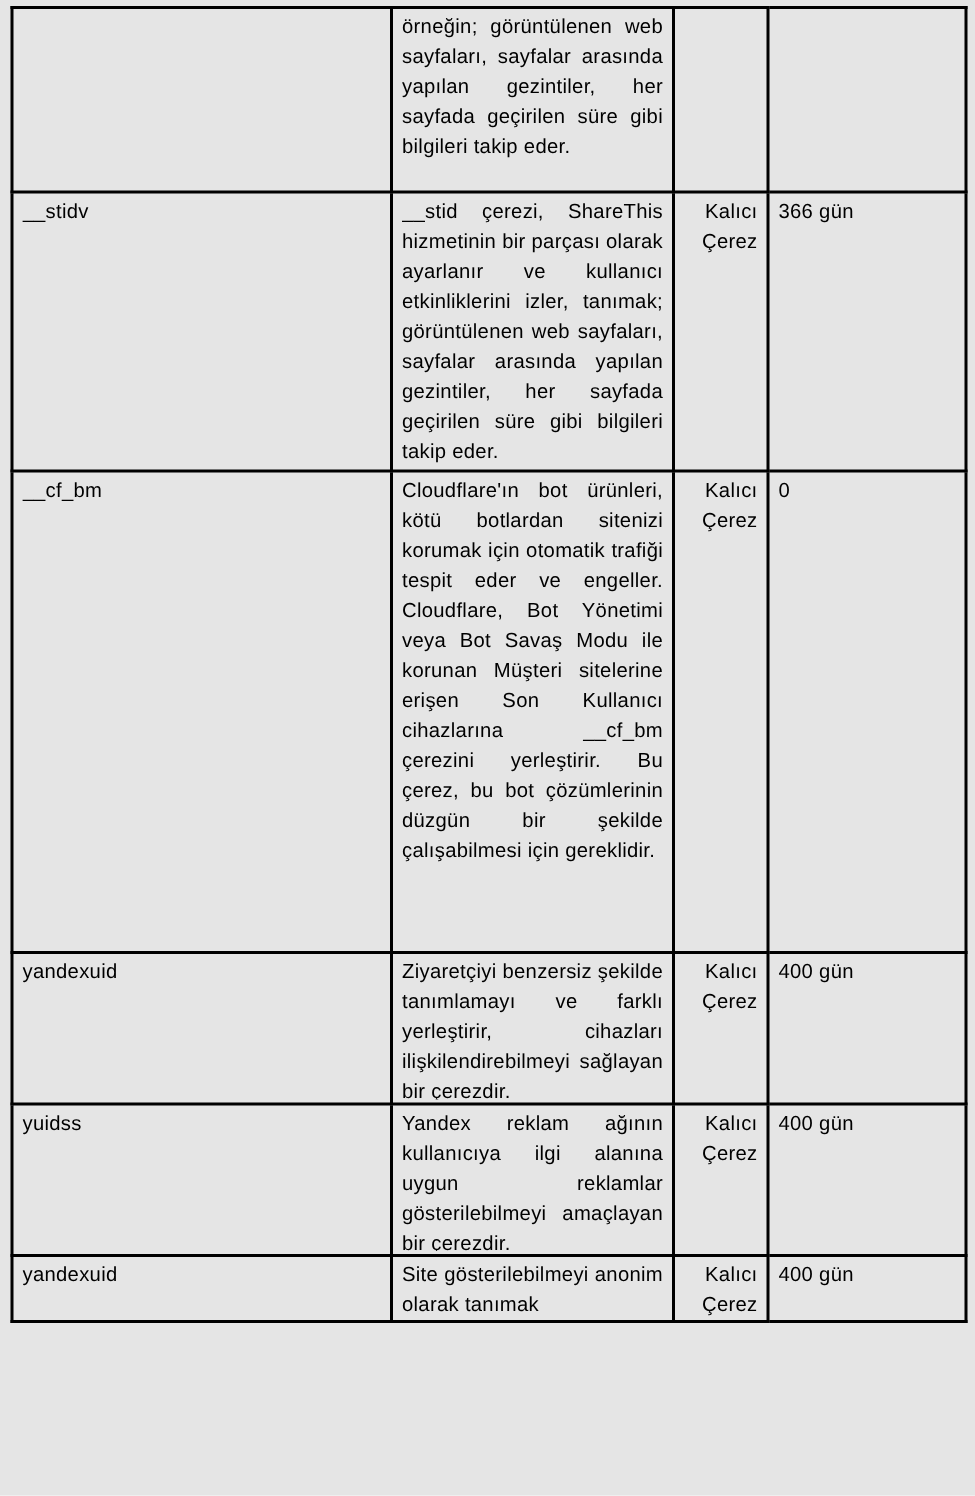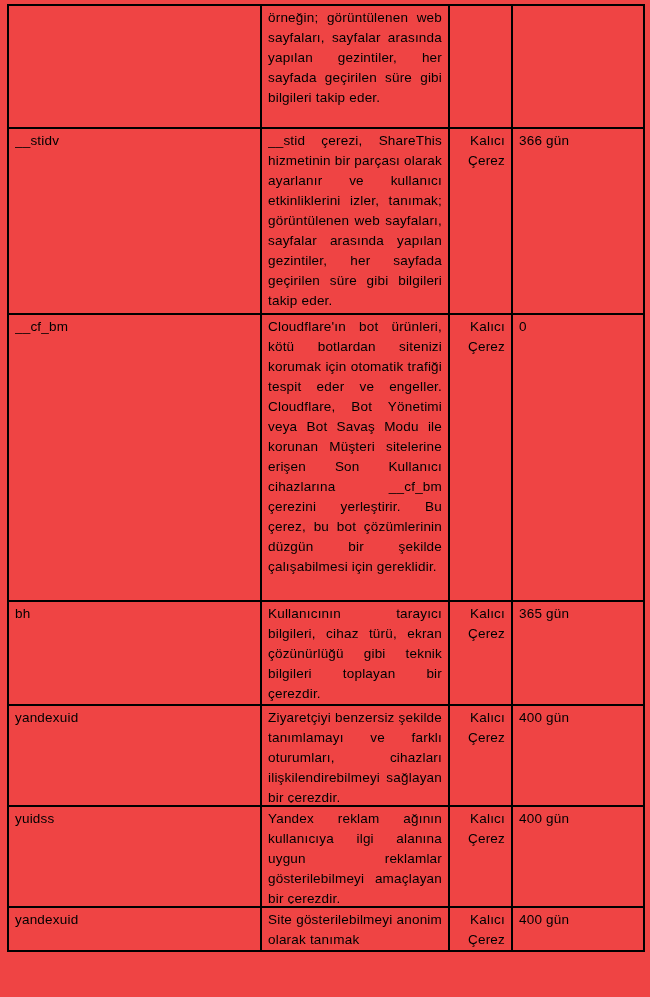--- a/index.html
+++ b/index.html
@@ -11,21 +11,21 @@
     width: 650px;
     height: 997px;
     overflow: hidden;
     font-family: "Liberation Sans", sans-serif;
     color: #000000;
   }
   .doc {
     position: relative;
     width: 650px;
     height: 997px;
-    background: #ef4444;
+    background: #e5e5e5;
   }
   table.cookie-table {
     position: absolute;
     top: 4px;
     left: 7px;
     width: 636px;
     border-collapse: collapse;
     table-layout: fixed;
   }
   table.cookie-table td {
@@ -37,21 +37,21 @@
     letter-spacing: 0.2px;
     word-wrap: break-word;
   }
   td.c-name  { padding-left: 6px; }
   td.c-desc  { text-align: justify; padding-left: 8px; padding-right: 8px; }
   td.c-type  { padding-left: 7px; padding-right: 2px; text-align: right; }
   td.c-dur   { padding-left: 13px; border-radius: 30px; }
 
   tr.r0 { height: 123px; }
   tr.r1 { height: 171px; }
-  tr.r2 { height: 287px; }
+  tr.r2 { height: 321px; }
   tr.r3 { height: 103px; }
   tr.r4 { height: 100px; }
   tr.r5 { height: 100px; }
   tr.r6 { height: 40px; }
 
   .clip { overflow: hidden; }
   tr.r0 .clip { max-height: 118px; }
   tr.r1 .clip { max-height: 192px; }
   tr.r2 .clip { max-height: 316px; }
   tr.r3 .clip { max-height: 98px; }
@@ -106,40 +106,26 @@
         <td class="c-desc">
             <div class="clip">Cloudflare'ın bot ürünleri, kötü botlardan sitenizi korumak için otomatik trafiği tespit eder ve engeller. Cloudflare, Bot Yönetimi veya Bot Savaş Modu ile korunan Müşteri sitelerine erişen Son Kullanıcı cihazlarına __cf_bm çerezini yerleştirir. Bu çerez, bu bot çözümlerinin düzgün bir şekilde çalışabilmesi için gereklidir.</div>
           </td>
         <td class="c-type">
             <div class="clip">Kalıcı Çerez</div>
           </td>
         <td class="c-dur">
             <div class="clip">0</div>
           </td>
       </tr>
-      <tr class="r3">
-        <td class="c-name">
-            <div class="clip">bh</div>
-          </td>
-        <td class="c-desc">
-            <div class="clip">Kullanıcının tarayıcı bilgileri, cihaz türü, ekran çözünürlüğü gibi teknik bilgileri toplayan bir çerezdir.</div>
-          </td>
-        <td class="c-type">
-            <div class="clip">Kalıcı Çerez</div>
-          </td>
-        <td class="c-dur">
-            <div class="clip">365 gün</div>
-          </td>
-      </tr>
       <tr class="r4">
         <td class="c-name">
             <div class="clip">yandexuid</div>
           </td>
         <td class="c-desc">
-            <div class="clip">Ziyaretçiyi benzersiz şekilde tanımlamayı ve farklı oturumları, cihazları ilişkilendirebilmeyi sağlayan bir çerezdir.</div>
+            <div class="clip">Ziyaretçiyi benzersiz şekilde tanımlamayı ve farklı yerleştirir, cihazları ilişkilendirebilmeyi sağlayan bir çerezdir.</div>
           </td>
         <td class="c-type">
             <div class="clip">Kalıcı Çerez</div>
           </td>
         <td class="c-dur">
             <div class="clip">400 gün</div>
           </td>
       </tr>
       <tr class="r5">
         <td class="c-name">

